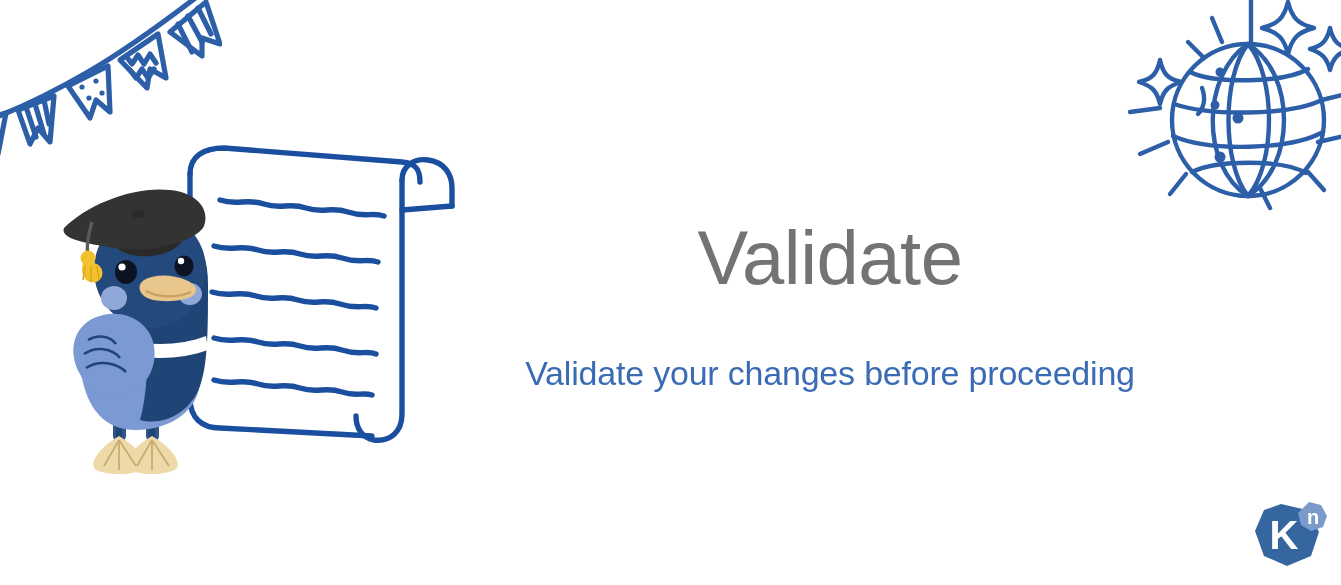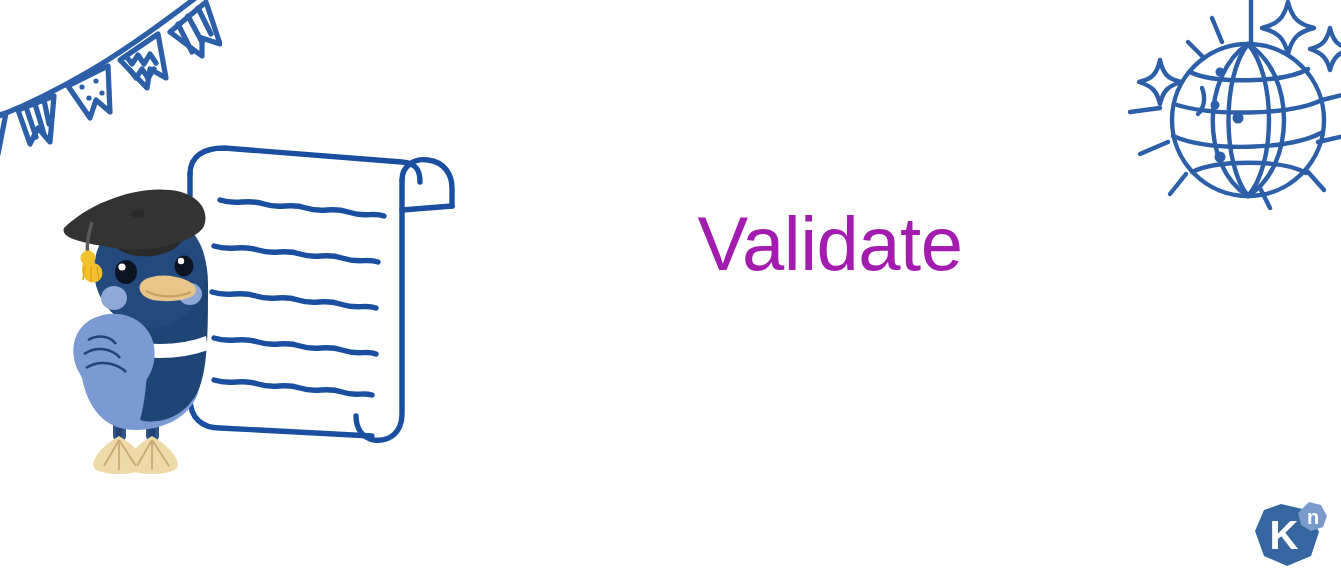--- a/index.html
+++ b/index.html
@@ -65,22 +65,22 @@
     width: 720px;
     text-align: center;
   }
 
   #page-title {
     font-family: "Liberation Sans", sans-serif;
     font-size: 76px;
     font-weight: 400;
     line-height: 1.0;
     letter-spacing: -0.5px;
-    color: #a21caf;
-    margin: 1px;
+    color: #737373;
+    margin: 15px;
     white-space: nowrap;
   }
 
   #page-subtitle {
     font-family: "Liberation Sans", sans-serif;
     font-size: 34px;
     font-weight: 400;
     line-height: 1.2;
     letter-spacing: -0.2px;
     color: #3a6bb5;
@@ -260,20 +260,21 @@
           <path d="M27 78 L 25 92"></path>
           <path d="M33 78 L 33 94"></path>
           <path d="M39 78 L 41 92"></path>
         </g>
       </g>
     </svg>
   </div>
 
   <div id="headline-block">
     <h1 id="page-title">Validate</h1>
+    <p id="page-subtitle">Validate your changes before proceeding</p>
   </div>
 
   <div id="brand-logo">
     <svg width="84" height="80" viewBox="0 0 84 80">
 
       <path d="M34 8 L 60 14 L 72 36 L 64 60 L 40 70 L 17 60 L 8 35 L 17 14 Z" fill="#36669f"></path>
 
       <path d="M62 6 L 74 9 L 80 20 L 76 31 L 64 35 L 54 29 L 51 17 Z" fill="#7a9acb"></path>
 
       <text x="37" y="53" text-anchor="middle" font-family="Liberation Sans, sans-serif" font-size="40" font-weight="700" fill="#ffffff">K</text>

